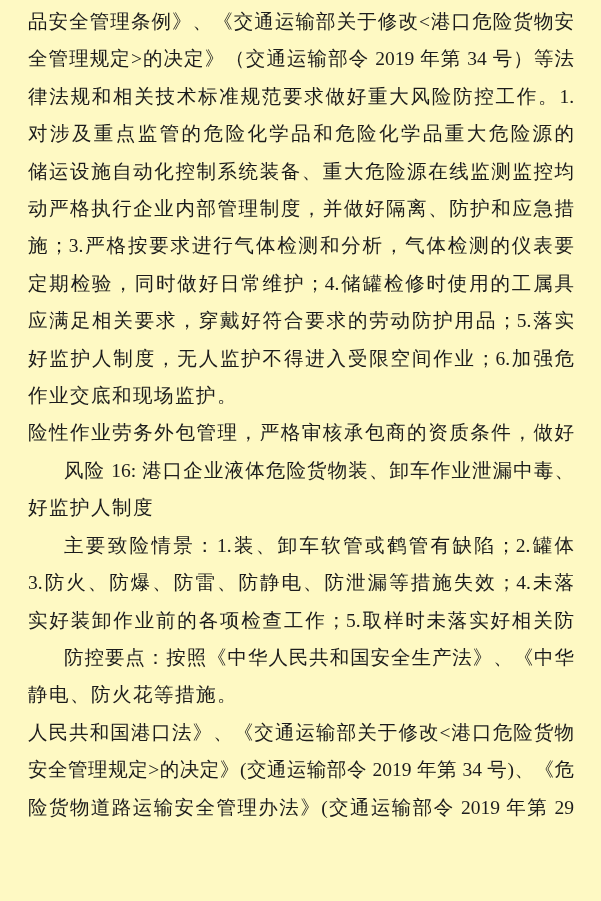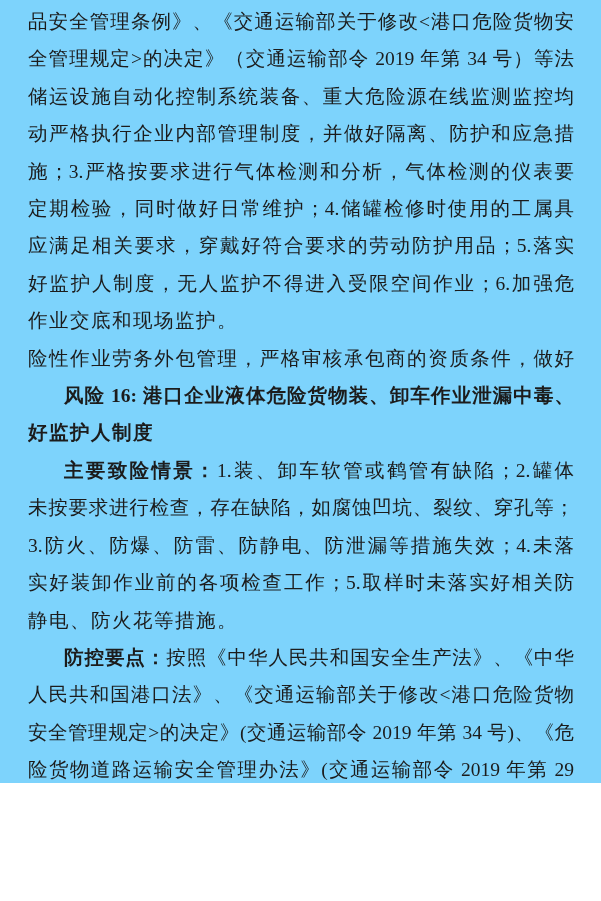--- a/index.html
+++ b/index.html
@@ -1,67 +1,68 @@
 <!DOCTYPE html>
 <html lang="zh"><head>
 <meta charset="utf-8">
 <style>
   html,body{margin:0;padding:0;background:#ffffff;}
   .page{
     position:relative;
-    width:601px;height:783px;
-    background:#7dd3fc;
+    width:601px;height:901px;
+    background:#fef9c3;
     overflow:hidden;
     font-family:"Liberation Serif","DejaVu Serif",serif;
     color:#1c1c1c;
   }
   .textblock{
     position:absolute;
     left:28px;top:3px;
     width:546px;
   }
   .line{
     font-size:19.5px;
     line-height:37.42px;
     height:37.42px;
     overflow:hidden;
   }
   .j{
     text-align:justify;
     text-align-last:justify;
   }
   .ind{ text-indent:36px; }
-  .b{ font-weight:bold; }
+  .b{ font-weight:normal; }
   .short{ letter-spacing:1.5px; }
 </style>
 </head>
 <body>
 
 <div class="page">
   <div class="textblock">
 
     <div class="line j">品安全管理条例》、《交通运输部关于修改&lt;港口危险货物安</div>
     <div class="line j">全管理规定&gt;的决定》（交通运输部令 2019 年第 34 号）等法</div>
+    <div class="line j">律法规和相关技术标准规范要求做好重大风险防控工作。1.</div>
+    <div class="line j">对涉及重点监管的危险化学品和危险化学品重大危险源的</div>
     <div class="line j">储运设施自动化控制系统装备、重大危险源在线监测监控均</div>
     <div class="line j">动严格执行企业内部管理制度，并做好隔离、防护和应急措</div>
     <div class="line j">施；3.严格按要求进行气体检测和分析，气体检测的仪表要</div>
     <div class="line j">定期检验，同时做好日常维护；4.储罐检修时使用的工属具</div>
     <div class="line j">应满足相关要求，穿戴好符合要求的劳动防护用品；5.落实</div>
     <div class="line j">好监护人制度，无人监护不得进入受限空间作业；6.加强危</div>
     <div class="line short">作业交底和现场监护。</div>
     <div class="line j">险性作业劳务外包管理，严格审核承包商的资质条件，做好</div>
 
     <div class="line j ind b">风险 16: 港口企业液体危险货物装、卸车作业泄漏中毒、</div>
     <div class="line b short">好监护人制度</div>
 
     <div class="line j ind"><span class="b">主要致险情景：</span><span>1.装、卸车软管或鹤管有缺陷；2.罐体</span></div>
-    <div class="line j">未按要求进行检查，存在缺陷，如腐蚀凹坑、裂纹、穿孔等；</div>
     <div class="line j">3.防火、防爆、防雷、防静电、防泄漏等措施失效；4.未落</div>
     <div class="line j">实好装卸作业前的各项检查工作；5.取样时未落实好相关防</div>
+    <div class="line j ind"><span class="b">防控要点：</span><span>按照《中华人民共和国安全生产法》、《中华</span></div>
+
     <div class="line short">静电、防火花等措施。</div>
-
-    <div class="line j ind"><span class="b">防控要点：</span><span>按照《中华人民共和国安全生产法》、《中华</span></div>
     <div class="line j">人民共和国港口法》、《交通运输部关于修改&lt;港口危险货物</div>
     <div class="line j">安全管理规定&gt;的决定》(交通运输部令 2019 年第 34 号)、《危</div>
     <div class="line j">险货物道路运输安全管理办法》(交通运输部令 2019 年第 29</div>
 
   </div>
 </div>
 
 </body></html>

